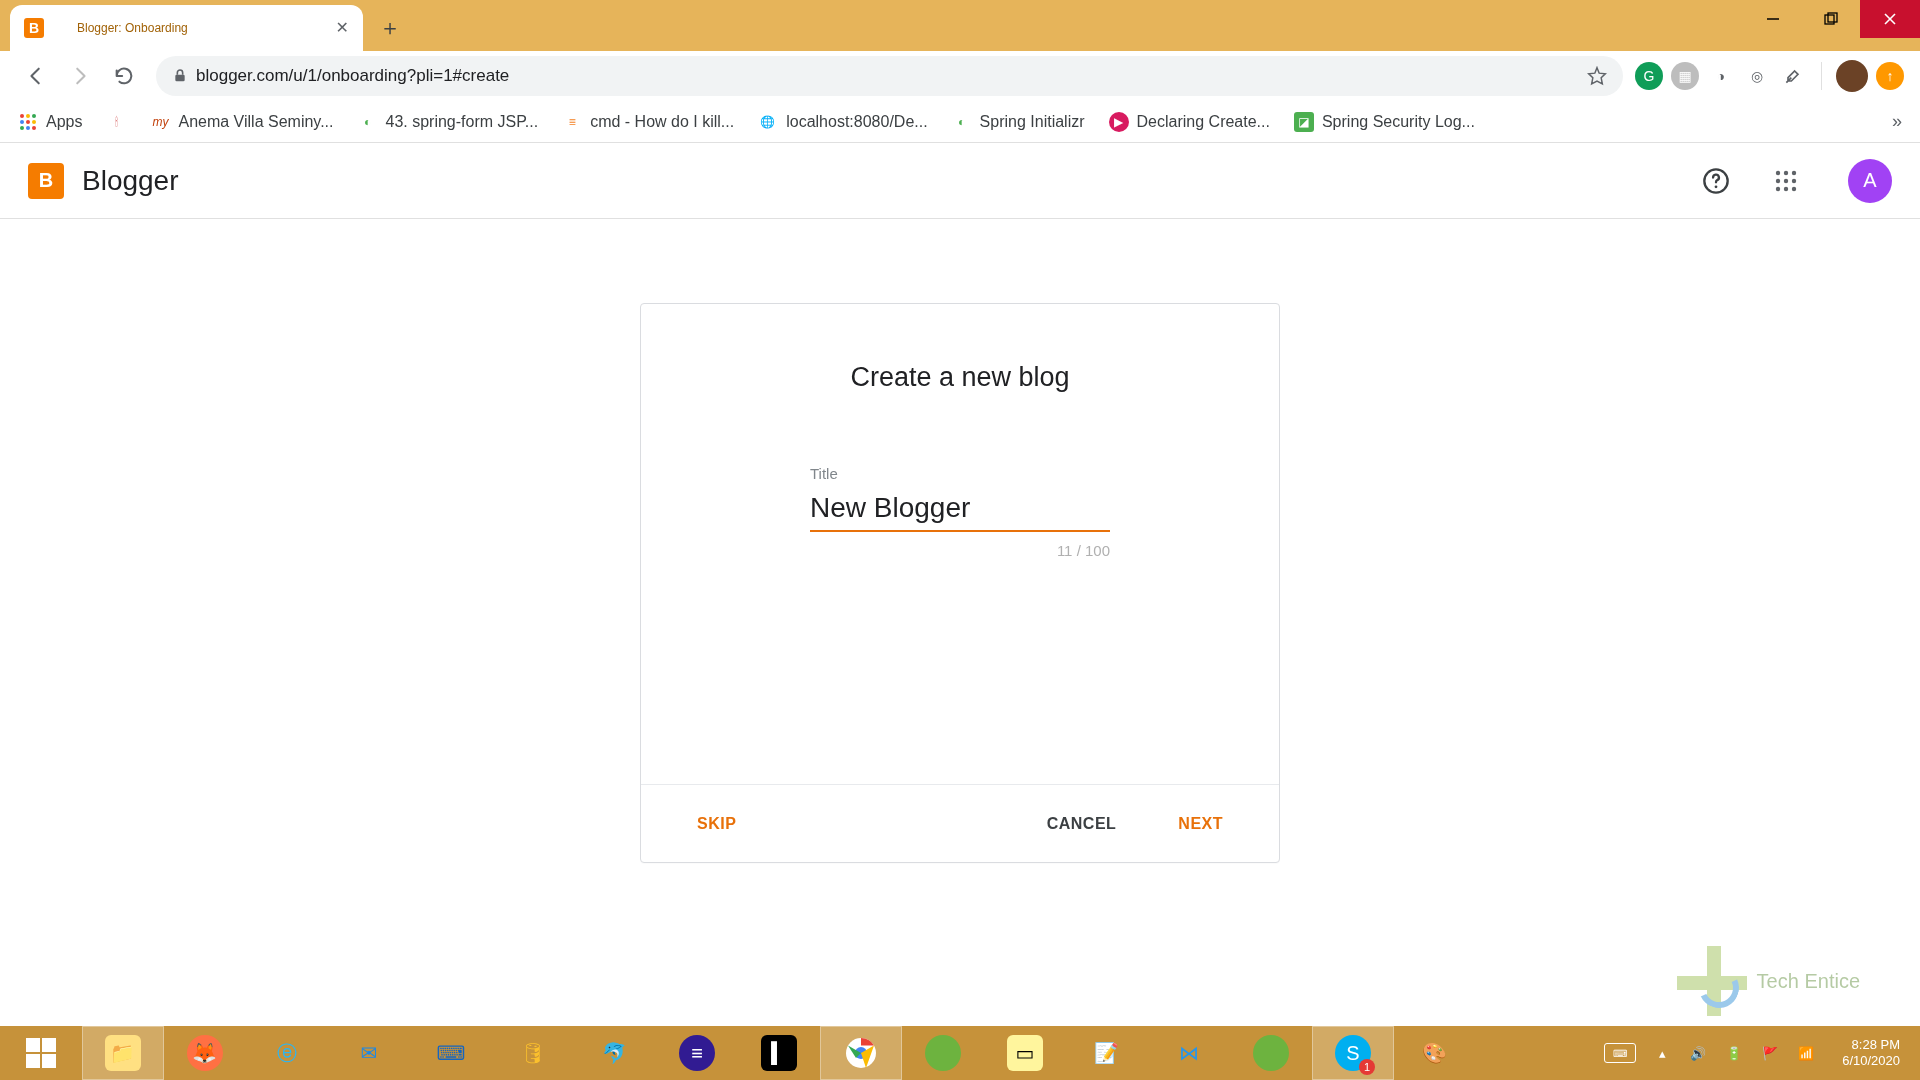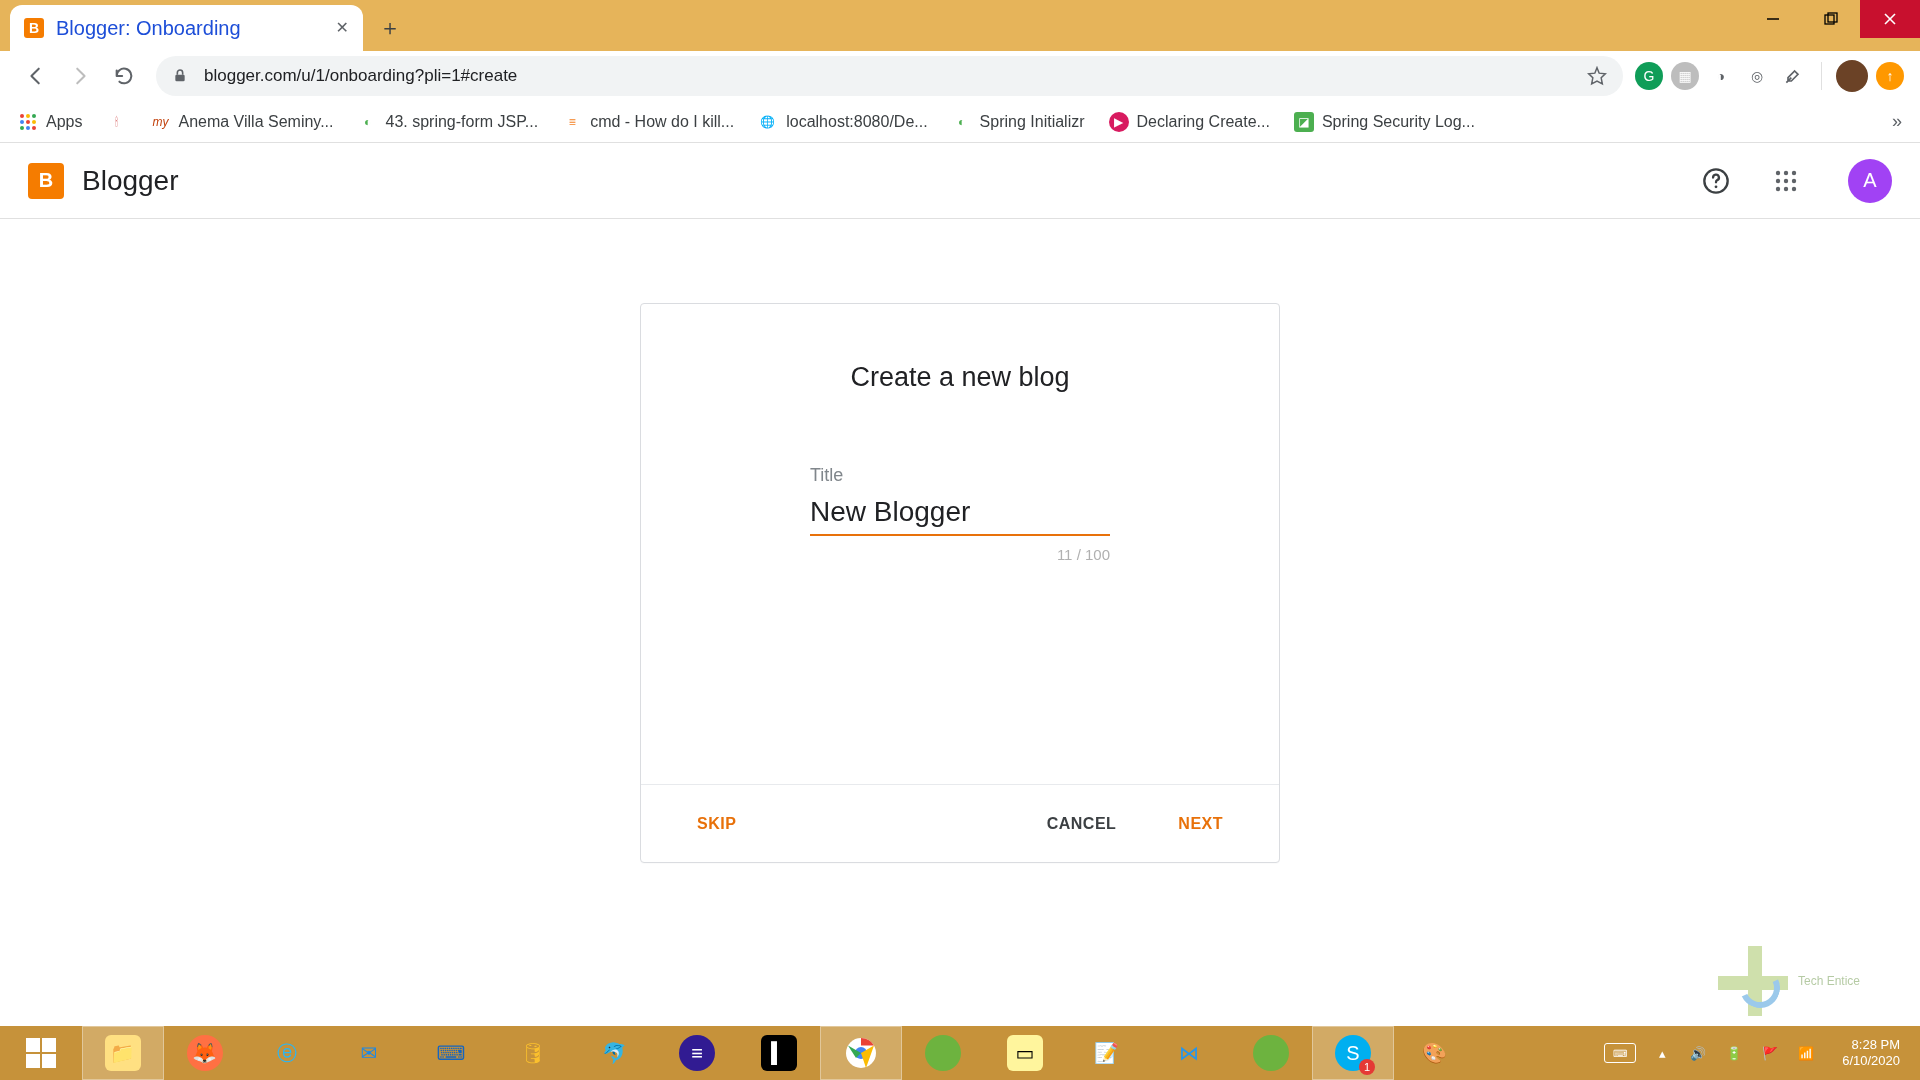--- a/index.html
+++ b/index.html
@@ -16,31 +16,31 @@
     --avatar-purple:#a142f4;
     --taskbar:#c6923a;
     --win-red:#c8102e;
   }
   *{box-sizing:border-box;}
   html,body{margin:0;padding:0;font-family:"Segoe UI",Arial,sans-serif;width:1920px;height:1080px;overflow:hidden;background:#fff;}
   
   .titlebar{height:51px;background:var(--tab-bg);display:flex;align-items:flex-end;position:relative;}
   .tab{margin-left:10px;height:46px;width:353px;background:var(--tab-active);border-radius:12px 12px 0 0;display:flex;align-items:center;padding:0 14px;gap:12px;position:relative;}
   .tab .favicon{width:20px;height:20px;background:var(--blogger-orange);border-radius:3px;display:flex;align-items:center;justify-content:center;color:#fff;font-weight:bold;font-size:14px;}
-  .tab .ttitle{font-size:20px;color:#1d4ed8;flex:1;white-space:nowrap;overflow:hidden;text-overflow:ellipsis;}
+  .tab .ttitle{font-size:12px;color:#a16207;flex:1;white-space:nowrap;overflow:hidden;text-overflow:ellipsis;margin-left:21px;}
   .tab .tclose{color:#5f6368;font-size:16px;line-height:1;cursor:pointer;}
   .newtab{width:38px;height:38px;margin-left:8px;margin-bottom:4px;display:flex;align-items:center;justify-content:center;color:#3c4043;cursor:pointer;border-radius:50%;font-size:22px;}
   .win-controls{position:absolute;right:0;top:0;display:flex;height:38px;}
   .win-controls div{width:58px;display:flex;align-items:center;justify-content:center;font-size:14px;color:#000;}
   .win-controls .wclose{background:var(--win-red);color:#fff;width:60px;}
   
   .addrrow{height:50px;background:#fff;display:flex;align-items:center;padding:0 8px 0 16px;gap:4px;}
   .addrrow .nav-ic{width:40px;height:40px;display:flex;align-items:center;justify-content:center;color:#5f6368;border-radius:50%;cursor:pointer;}
   .addrrow .nav-ic.disabled{color:#bdbdbd;}
-  .omnibox{flex:1;height:40px;background:var(--chrome-grey);border-radius:20px;display:flex;align-items:center;padding:0 16px;margin:0 8px;gap:16px;}
+  .omnibox{flex:1;height:40px;background:var(--chrome-grey);border-radius:20px;display:flex;align-items:center;padding:0 16px;margin:0 8px;gap:8px;}
   .omnibox .lock{color:#5f6368;}
   .omnibox .url{font-size:17px;color:#202124;flex:1;}
   .omnibox .star{color:#5f6368;cursor:pointer;}
   .ext-row{display:flex;align-items:center;gap:8px;padding-right:8px;}
   .ext-ic{width:28px;height:28px;border-radius:50%;display:flex;align-items:center;justify-content:center;font-size:14px;}
   .profile-pic{width:32px;height:32px;border-radius:50%;background:#6b4226;}
   
   .bookbar{height:42px;background:#fff;border-bottom:1px solid var(--divider);display:flex;align-items:center;padding:0 18px;gap:24px;font-size:16px;color:#3c4043;}
   .book-item{display:flex;align-items:center;gap:8px;cursor:pointer;white-space:nowrap;}
   .book-item .bic{width:20px;height:20px;border-radius:3px;display:inline-flex;align-items:center;justify-content:center;font-size:12px;}
@@ -51,30 +51,30 @@
   .app-name{font-size:28px;color:#202124;}
   .app-header .spacer{flex:1;}
   .app-ic{width:40px;height:40px;display:flex;align-items:center;justify-content:center;border-radius:50%;cursor:pointer;color:#3c4043;margin-left:12px;}
   .avatar{width:44px;height:44px;border-radius:50%;background:var(--avatar-purple);color:#fff;display:flex;align-items:center;justify-content:center;font-size:20px;margin-left:24px;cursor:pointer;}
   
   .content{position:relative;height:calc(1080px - 51px - 50px - 42px - 76px - 54px);background:#fff;}
   .card{position:absolute;left:50%;top:84px;transform:translateX(-50%);width:640px;height:560px;border:1px solid #dadce0;border-radius:4px;background:#fff;display:flex;flex-direction:column;box-shadow:0 1px 1px rgba(0,0,0,0.02);}
   .card-body{flex:1;padding:58px 54px 20px;}
   .card-title{text-align:center;font-size:27px;color:#202124;margin-bottom:72px;}
   .field{width:300px;margin:0 auto;}
-  .field-label{font-size:18px;color:#80868b;margin-bottom:6px;}
+  .field-label{font-size:15px;color:#80868b;margin-bottom:6px;}
   .field-input{width:100%;border:none;border-bottom:2px solid var(--btn-orange);font-size:28px;color:#202124;padding:4px 0 6px;outline:none;background:transparent;}
   .char-count{text-align:right;font-size:15px;color:#b0b0b0;margin-top:10px;}
   .card-actions{height:78px;border-top:1px solid #e8eaed;display:flex;align-items:center;padding:0 50px;}
   .btn{font-size:16px;font-weight:600;letter-spacing:0.5px;cursor:pointer;background:none;border:none;}
   .btn.skip{color:var(--btn-orange);}
   .btn.cancel{color:#3c4043;margin-left:auto;margin-right:50px;}
   .btn.next{color:var(--btn-orange);}
   
-  .watermark{position:absolute;right:60px;bottom:10px;display:flex;align-items:center;gap:10px;opacity:0.55;color:#7aa05a;font-size:12px;}
+  .watermark{position:absolute;right:60px;bottom:10px;display:flex;align-items:center;gap:10px;opacity:0.55;color:#7aa05a;font-size:20px;}
   .watermark .wm-logo{width:70px;height:70px;position:relative;}
   .watermark .wm-cross{position:absolute;background:#a8c76a;}
   .watermark .wm-v{left:30px;top:0;width:14px;height:70px;}
   .watermark .wm-h{left:0;top:30px;width:70px;height:14px;}
   .watermark .wm-ring{position:absolute;left:22px;top:22px;width:40px;height:40px;border:6px solid #4a9edb;border-radius:50%;border-left-color:transparent;border-top-color:transparent;transform:rotate(20deg);}
   
   .taskbar{height:54px;background:var(--taskbar);display:flex;align-items:center;position:absolute;bottom:0;left:0;right:0;}
   .task-ic{width:82px;height:54px;display:flex;align-items:center;justify-content:center;cursor:pointer;position:relative;}
   .task-ic.active{background:rgba(255,255,255,0.22);box-shadow:inset 0 0 0 1px rgba(255,255,255,0.35);}
   .task-ic .dot{width:36px;height:36px;border-radius:6px;display:flex;align-items:center;justify-content:center;font-size:20px;}

